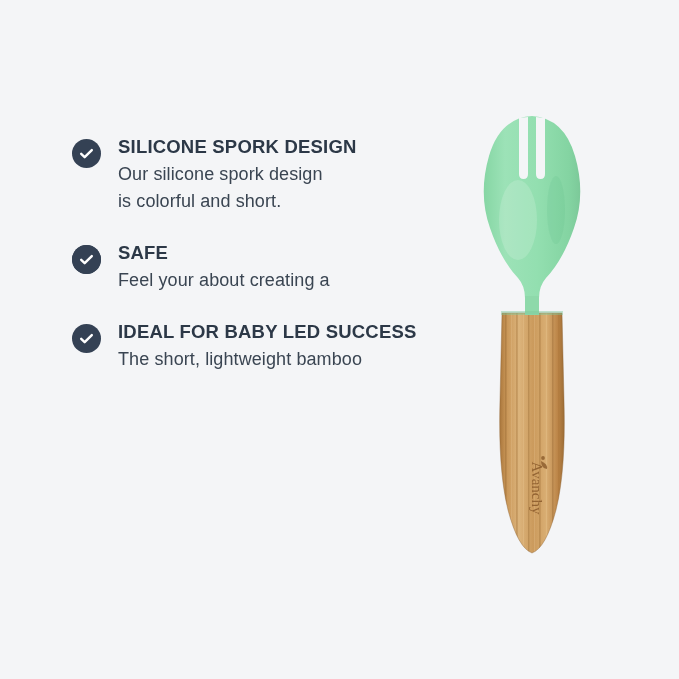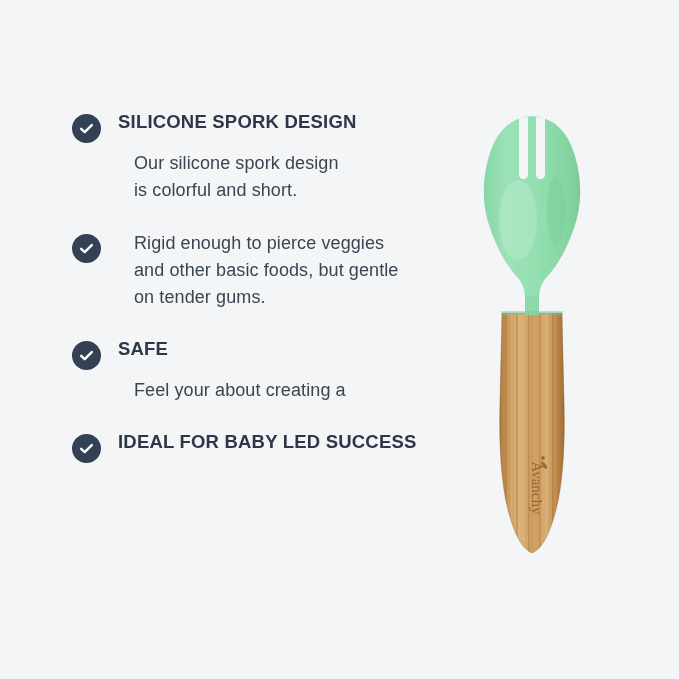--- a/index.html
+++ b/index.html
@@ -18,21 +18,21 @@
   #infographic {
     position: absolute;
     inset: 0;
     background: #f4f5f7;
   }
 
   
   .features {
     position: absolute;
     left: 72px;
-    top: 110px;
+    top: 135px;
     width: 400px;
   }
 
   .feature {
     position: relative;
     padding-left: 46px;
     margin-bottom: 26px;
   }
   .feature:last-child { margin-bottom: 0; }
 
@@ -58,21 +58,21 @@
     margin: 0 0 2px 0;
     font-size: 18.5px;
     line-height: 24px;
     font-weight: bold;
     color: #2c3847;
     letter-spacing: 0.2px;
     white-space: nowrap;
   }
 
   .feature-body {
-    margin: 16px;
+    margin: 0;
     font-size: 18px;
     line-height: 27px;
     font-weight: 300;
     color: #3a4552;
     letter-spacing: 0.1px;
   }
   .feature-body span { display: block; }
 
   
   .product {
@@ -103,25 +103,20 @@
         <span>is colorful and short.</span>
       </p>
     </div>
 
     <div class="feature">
       <span class="check-badge">
         <svg viewBox="0 0 24 24" aria-hidden="true">
           <path d="M4.5 12.4 L9.4 17.2 L19.5 7.2" fill="none" stroke="#ffffff" stroke-width="3.4" stroke-linecap="round" stroke-linejoin="round"></path>
         </svg>
       </span>
-      <p class="feature-body">
-        <span>Rigid enough to pierce veggies</span>
-        <span>and other basic foods, but gentle</span>
-        <span>on tender gums.</span>
-      </p>
     </div>
 
     <div class="feature">
       <span class="check-badge">
         <svg viewBox="0 0 24 24" aria-hidden="true">
           <path d="M4.5 12.4 L9.4 17.2 L19.5 7.2" fill="none" stroke="#ffffff" stroke-width="3.4" stroke-linecap="round" stroke-linejoin="round"></path>
         </svg>
       </span>
       <p class="feature-title">SAFE</p>
       <p class="feature-body">
@@ -130,20 +125,21 @@
     </div>
 
     <div class="feature">
       <span class="check-badge">
         <svg viewBox="0 0 24 24" aria-hidden="true">
           <path d="M4.5 12.4 L9.4 17.2 L19.5 7.2" fill="none" stroke="#ffffff" stroke-width="3.4" stroke-linecap="round" stroke-linejoin="round"></path>
         </svg>
       </span>
       <p class="feature-title">IDEAL FOR BABY LED SUCCESS</p>
       <p class="feature-body">
+        <span>The short, lightweight bamboo</span>
       </p>
     </div>
 
   </div>
 
   <div class="product">
     <svg viewBox="0 0 160 480" width="160" height="480">
       <defs>
         <linearGradient id="siliconeGrad" x1="0" y1="0" x2="1" y2="0">
           <stop offset="0%" stop-color="#86d6a4"></stop>

